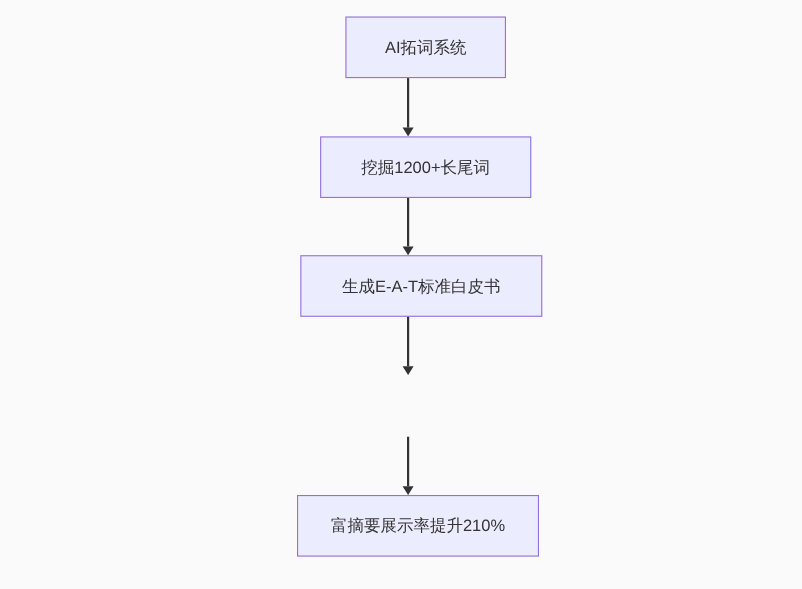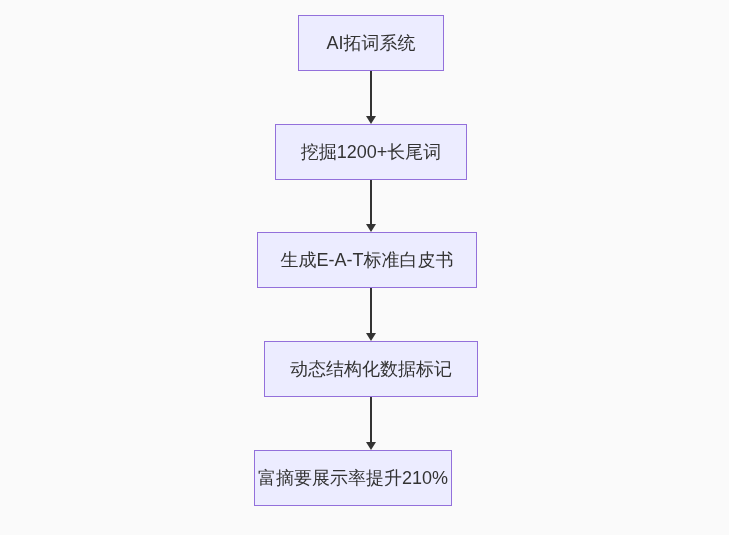--- a/index.html
+++ b/index.html
@@ -14,34 +14,35 @@
     height: 535px;
     background: #fafafa;
     overflow: hidden;
   }
   .node {
     position: absolute;
     box-sizing: border-box;
     background: #ECECFF;
     border: 1px solid #9370DB;
     color: #333333;
-    font-size: 18px;
+    font-size: 15px;
     line-height: 1;
     display: flex;
     align-items: center;
     justify-content: center;
     text-align: center;
     white-space: nowrap;
+    margin-left: 16px;
   }
   
   .n0 { left: 298px; top: 15px;  width: 146px; height: 56px; }
   .n1 { left: 275px; top: 124px; width: 192px; height: 56px; text-align: center; }
   .n2 { left: 257px; top: 232px; width: 220px; height: 56px; }
   .n3 { left: 264px; top: 341px; width: 214px; height: 56px; }
-  .n4 { left: 254px; top: 450px; width: 198px; height: 56px; }
+  .n4 { left: 254px; top: 450px; width: 220px; height: 56px; }
 
   
   .edge {
     position: absolute;
     left: 370px;
     width: 0;
     border-left: 2px solid #333333;
   }
   .edge::after {
     content: "";
@@ -75,23 +76,20 @@
   </div>
 
   <div class="edge e1"></div>
 
   <div class="node n2">
     <span>生成E-A-T标准白皮书</span>
   </div>
 
   <div class="edge e2"></div>
 
-  <div class="node n3">
-    <span>动态结构化数据标记</span>
-  </div>
 
   <div class="edge e3"></div>
 
   <div class="node n4">
     <span>富摘要展示率提升210%</span>
   </div>
 
 </div>
 
 </body></html>

